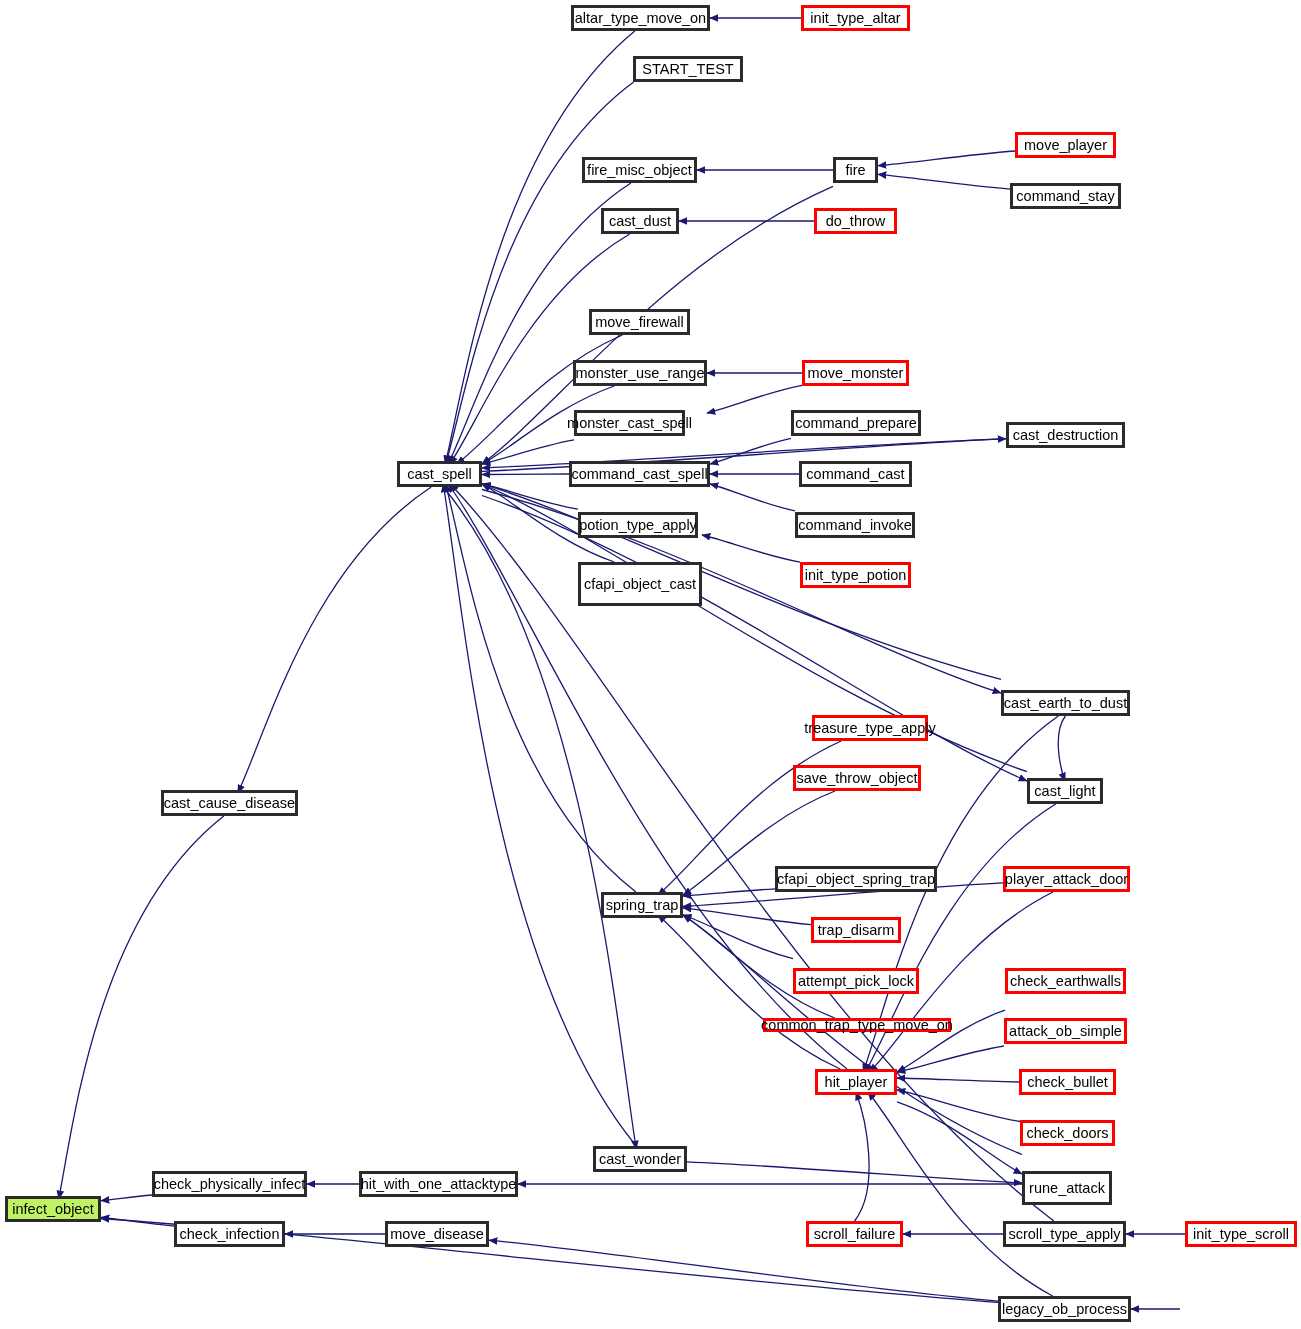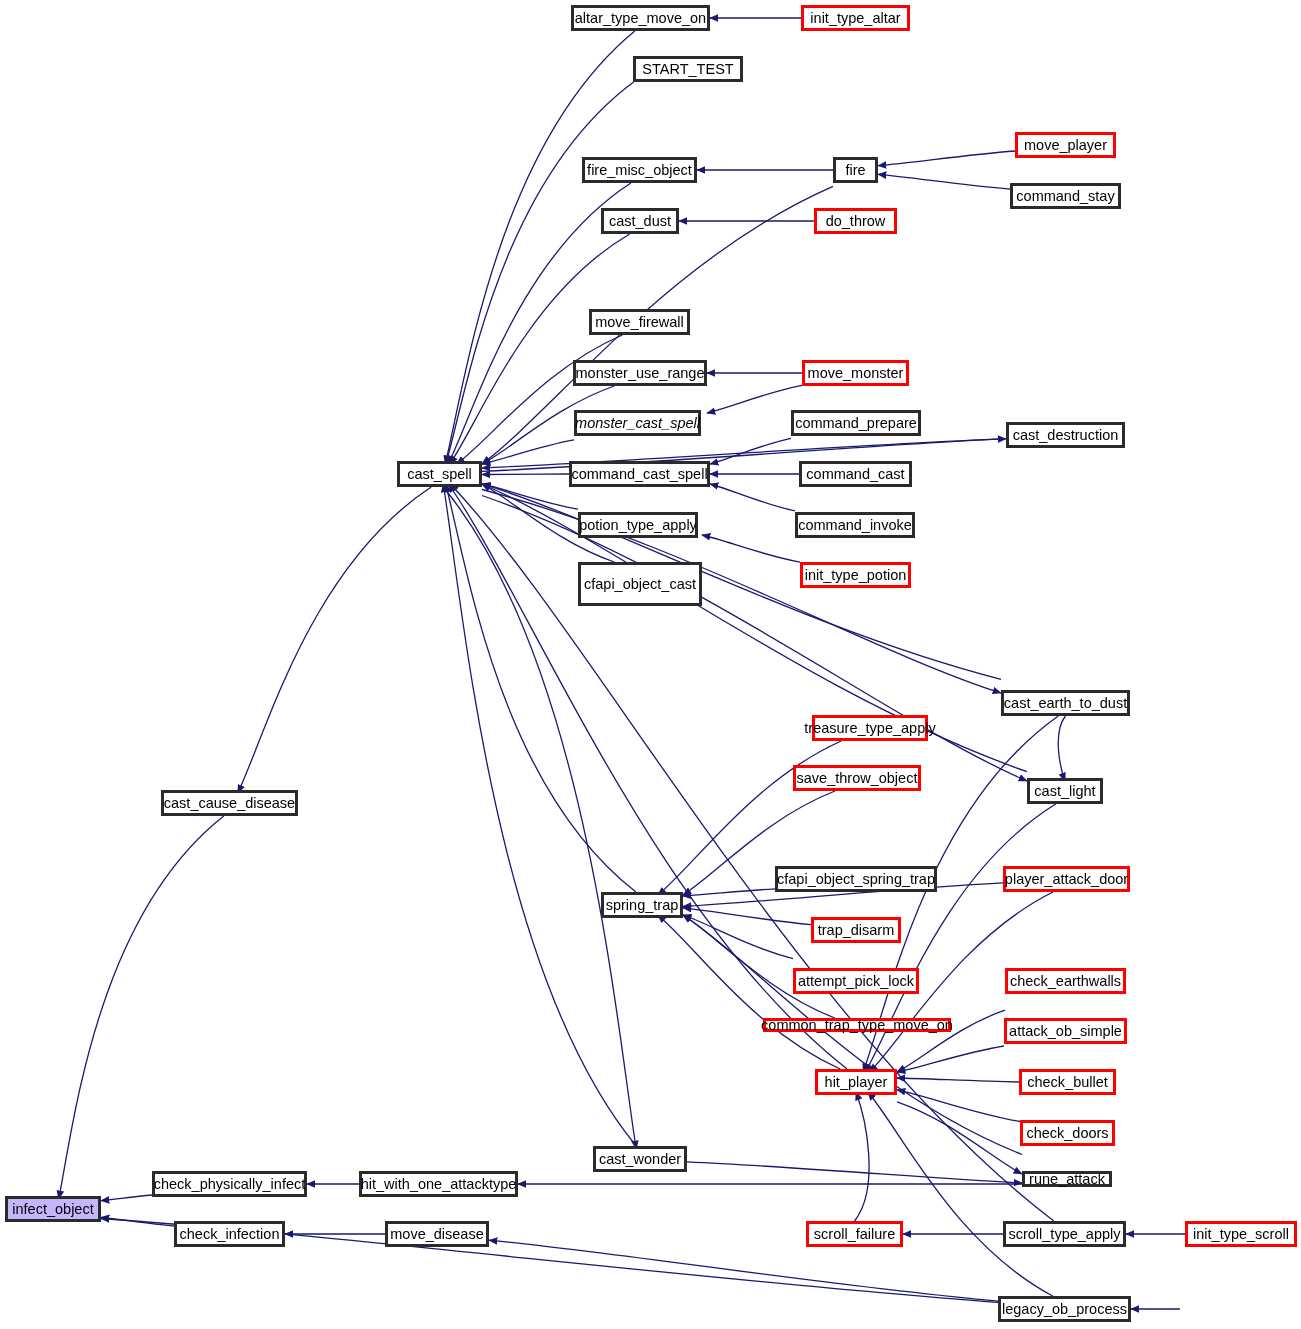--- a/index.html
+++ b/index.html
@@ -15,21 +15,21 @@
     border:3px solid #c4b5fd;
     font-size:14.5px;
     line-height:1;
     color:#000000;
     white-space:nowrap;
     z-index:5;
     letter-spacing:0px;
   }
   .node.black{border-color:#2b2b2b;}
   .node.red{border-color:#ff0000;}
-  .node.root{background:#c4b5fd;border-color:#2b2b2b;}
+  .node.root{background:#bef264;border-color:#2b2b2b;}
   .node .lbl{pointer-events:none;}
 </style>
 </head>
 <body>
 
 <div id="graph">
   <svg id="edges" viewBox="0 0 1301 1329" xmlns="http://www.w3.org/2000/svg">
     <defs>
       <marker id="ah" viewBox="0 0 12 10" refX="11" refY="5" markerWidth="7" markerHeight="6" orient="auto-start-reverse" markerUnits="strokeWidth">
         <path d="M0,0 L12,5 L0,10 z" fill="#191970"></path>
@@ -134,21 +134,21 @@
       </div>
       <div class="node black" style="left: 589px; top: 309px; width: 101px; height: 26px;">
         <span class="lbl">move_firewall</span>
       </div>
       <div class="node black" style="left: 573px; top: 360px; width: 134px; height: 26px;">
         <span class="lbl">monster_use_range</span>
       </div>
       <div class="node red" style="left: 802px; top: 360px; width: 107px; height: 26px;">
         <span class="lbl">move_monster</span>
       </div>
-      <div class="node black" style="left: 574px; top: 410px; width: 127px; height: 26px; font-style: italic;">
+      <div class="node black" style="left: 574px; top: 410px; width: 111px; height: 26px;">
         <span class="lbl">monster_cast_spell</span>
       </div>
       <div class="node black" style="left: 791px; top: 410px; width: 130px; height: 26px;">
         <span class="lbl">command_prepare</span>
       </div>
       <div class="node black" style="left: 397px; top: 461px; width: 85px; height: 26px;">
         <span class="lbl">cast_spell</span>
       </div>
       <div class="node black" style="left: 569px; top: 461px; width: 141px; height: 26px;">
         <span class="lbl">command_cast_spell</span>
@@ -215,21 +215,21 @@
       </div>
       <div class="node red" style="left: 1019px; top: 1069px; width: 97px; height: 26px;">
         <span class="lbl">check_bullet</span>
       </div>
       <div class="node red" style="left: 1020px; top: 1120px; width: 95px; height: 26px;">
         <span class="lbl">check_doors</span>
       </div>
       <div class="node black" style="left: 593px; top: 1146px; width: 94px; height: 26px;">
         <span class="lbl">cast_wonder</span>
       </div>
-      <div class="node black" style="left: 1022px; top: 1171px; width: 90px; height: 16px;">
+      <div class="node black" style="left: 1022px; top: 1171px; width: 90px; height: 34px;">
         <span class="lbl">rune_attack</span>
       </div>
       <div class="node black" style="left: 152px; top: 1171px; width: 155px; height: 26px;">
         <span class="lbl">check_physically_infect</span>
       </div>
       <div class="node black" style="left: 359px; top: 1171px; width: 159px; height: 26px;">
         <span class="lbl">hit_with_one_attacktype</span>
       </div>
       <div class="node root" style="left: 5px; top: 1196px; width: 96px; height: 26px;">
         <span class="lbl">infect_object</span>

